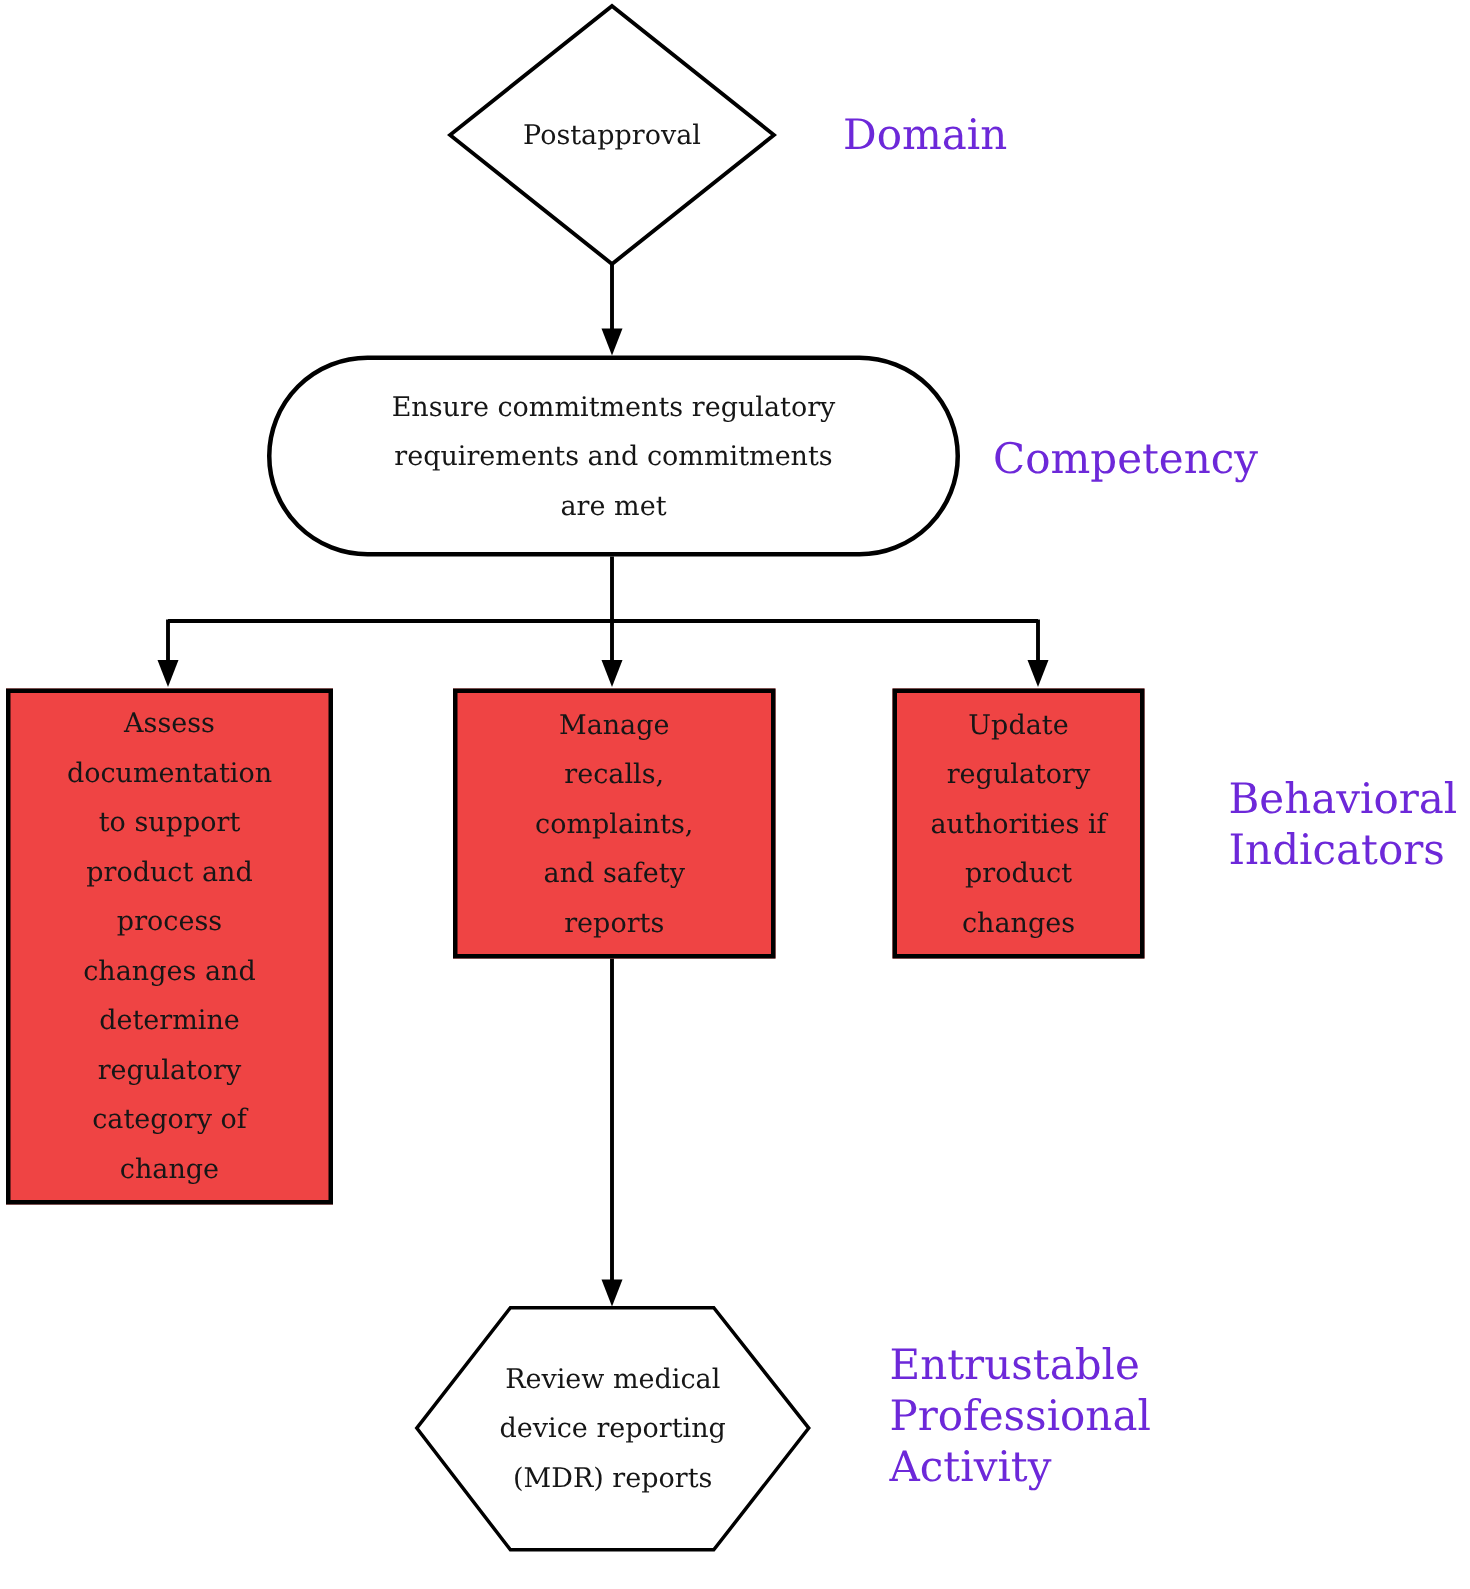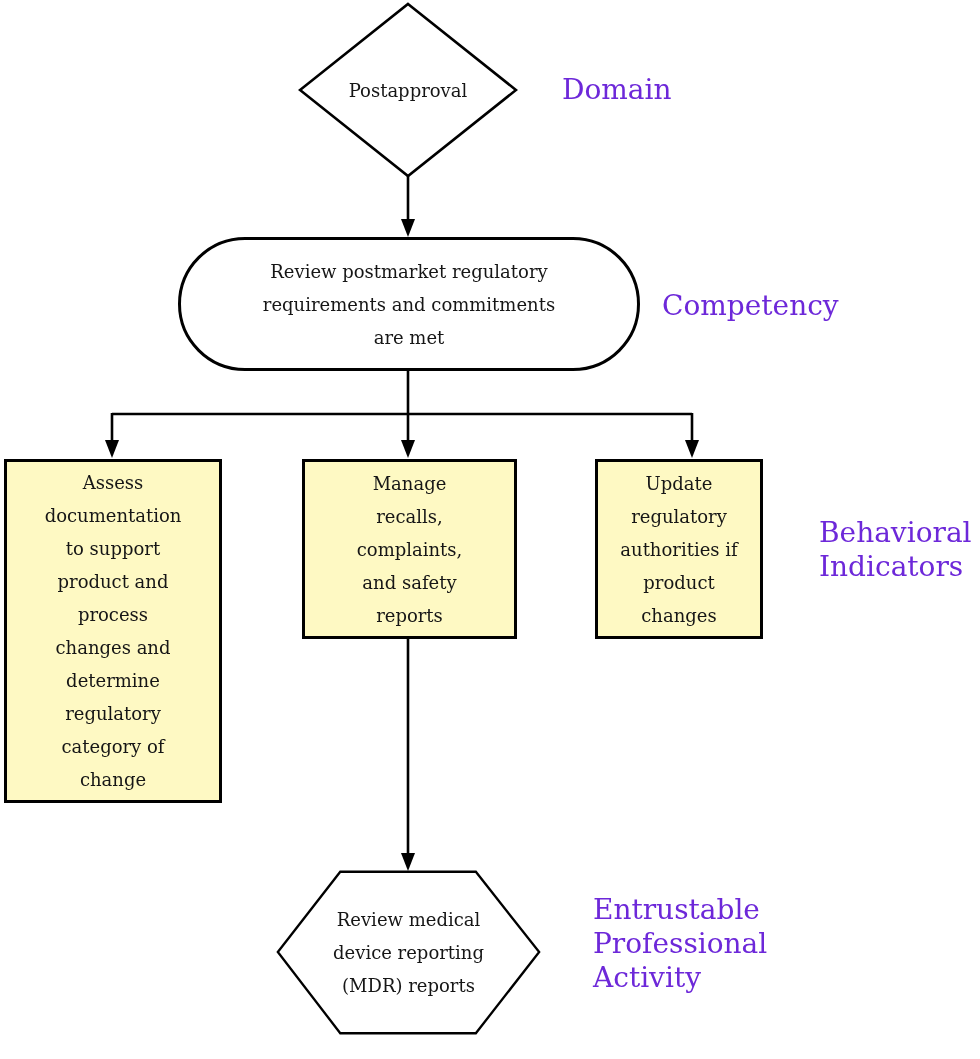--- a/index.html
+++ b/index.html
@@ -36,21 +36,21 @@
     position: relative;
     white-space: pre-line;
     font-size: 18px;
     line-height: 33px;
     color: #161616;
   }
   .rect-box {
     position: absolute;
     z-index: 1;
     border: 3px solid #000000;
-    background: #fef9c3;
+    background: #ef4444;
     display: flex;
     align-items: center;
     justify-content: center;
     text-align: center;
     box-sizing: border-box;
   }
   .side-label {
     position: absolute;
     z-index: 1;
     font-size: 28px;
@@ -87,21 +87,21 @@
   <div class="shape-node" style="left:298px; top:2px; width:220px; height:176px;">
     <svg viewBox="0 0 220 176">
       <polygon points="110,2 218,88 110,174 2,88" fill="#ffffff" stroke="#000000" stroke-width="2.6"></polygon>
     </svg>
     <div class="node-text">Postapproval</div>
   </div>
 
   <div class="side-label" style="left:562px; top:73px;">Domain</div>
 
   <div class="shape-node" style="left:178px; top:237px; width:462px; height:134px; border:3px solid #000000; border-radius:67px; background:#ffffff;">
-    <div class="node-text">Review postmarket regulatory
+    <div class="node-text">Ensure commitments regulatory
 requirements and commitments
 are met</div>
   </div>
 
   <div class="side-label" style="left:662px; top:289px;">Competency</div>
 
   <div class="rect-box" style="left:4px; top:459px; width:218px; height:344px;">
     <div class="node-text">Assess
 documentation
 to support

